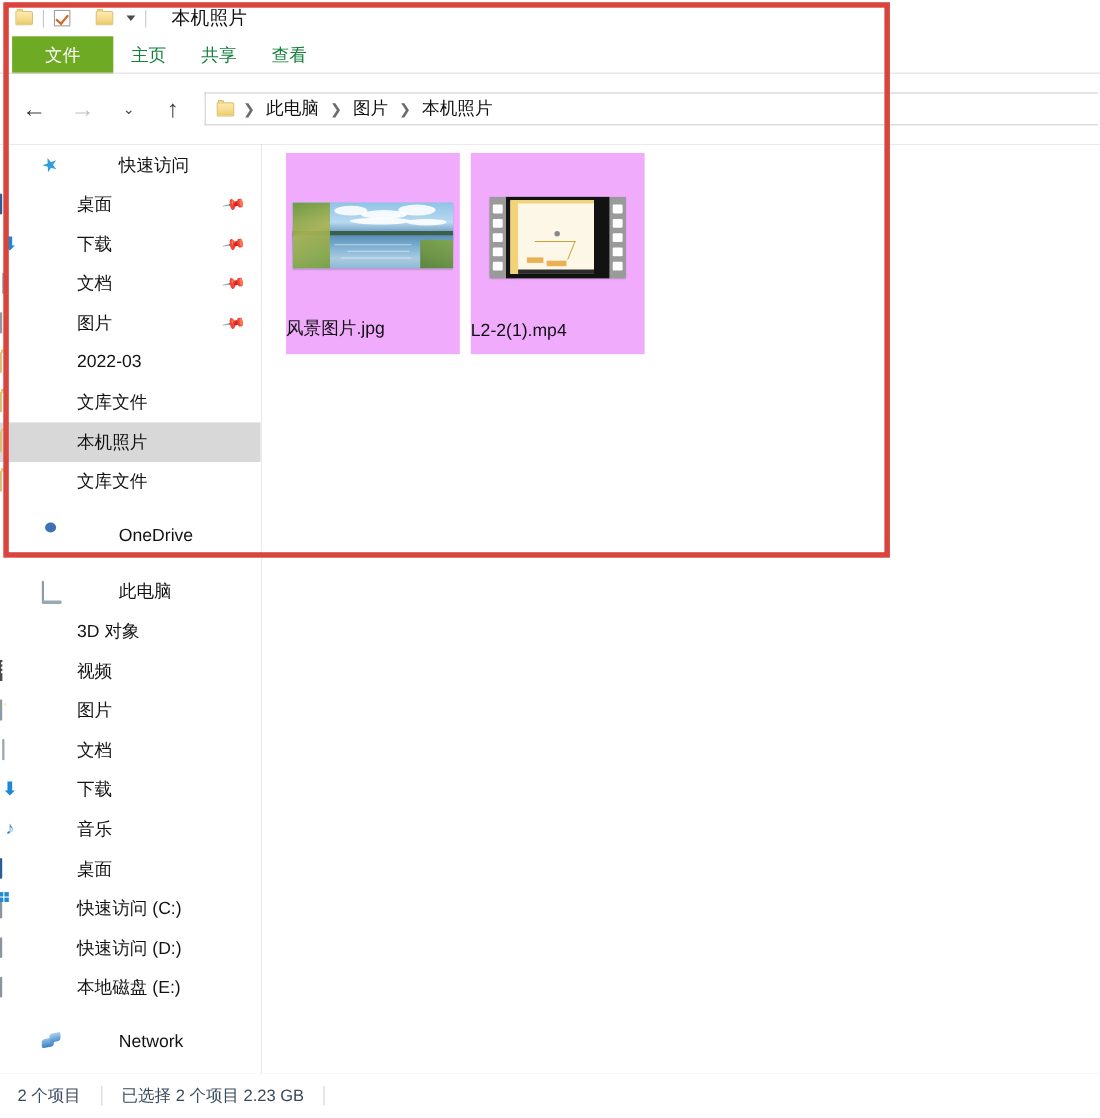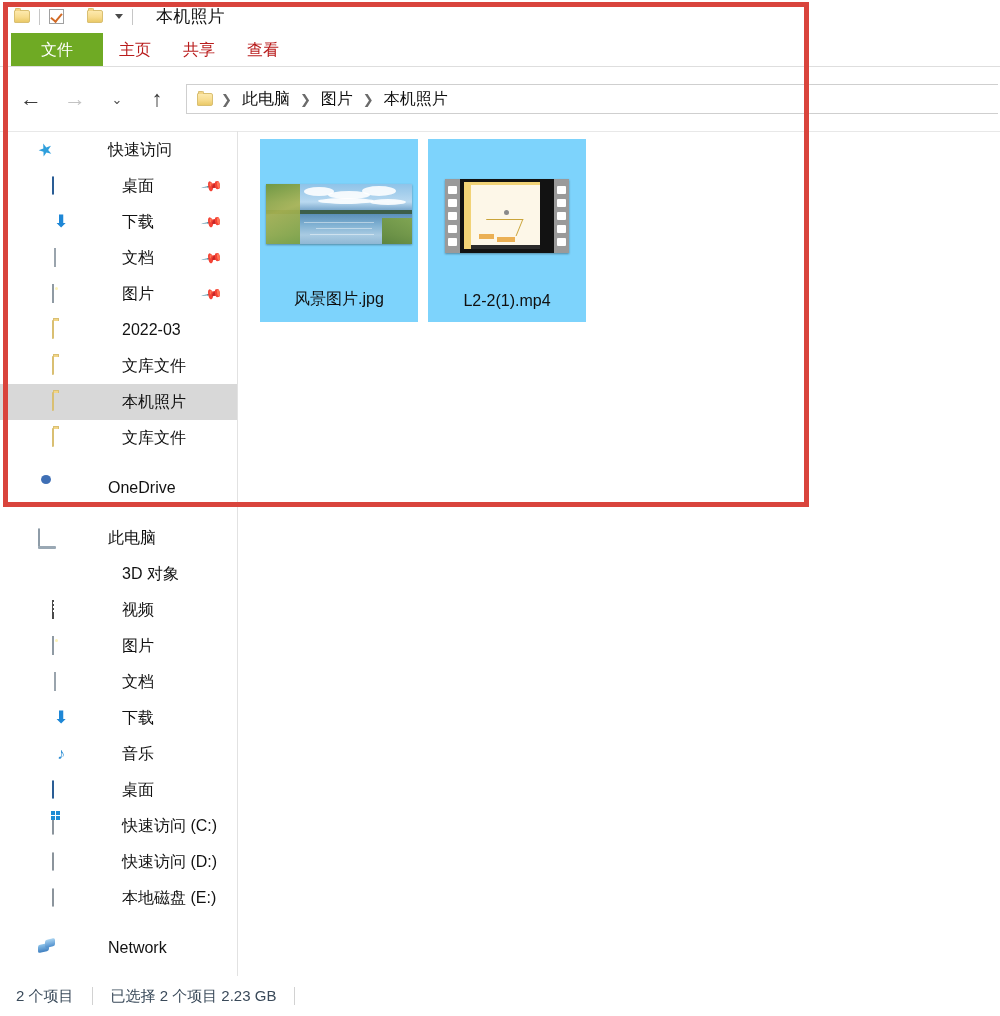--- a/index.html
+++ b/index.html
@@ -93,21 +93,21 @@
     width: 1000px; height: 34px;
     background: #ffffff;
     display: flex;
     align-items: stretch;
   }
   .tab {
     display: flex;
     align-items: center;
     justify-content: center;
     font-size: 16px;
-    color: #b91c1c;
+    color: #15803d;
     padding: 0 16px;
     cursor: default;
   }
   .tab.file {
     background: #6faa24;
     color: #ffffff;
     margin-left: 11px;
     min-width: 60px;
   }
   .ribbon-underline {
@@ -196,21 +196,21 @@
   }
   .nav-row.selected { background: #d8d8d8; }
   .nav-row .ico {
     width: 18px; height: 18px;
     margin-right: 9px;
     flex: none;
     position: relative;
   }
   .nav-row .lbl { white-space: nowrap; margin-left: 43px; }
   .indent-0 { padding-left: 38px; }
-  .indent-1 { padding-left: 52px; }
+  .indent-1 { }
   .pin {
     position: absolute;
     right: 16px;
     top: 11px;
     color: #8d8d8d;
     font-size: 14px;
     line-height: 1;
     transform: rotate(35deg);
   }
   .nav-gap { height: 14px; }
@@ -408,24 +408,24 @@
   .filearea {
     position: absolute;
     left: 238px; top: 132px;
     width: 762px; height: 844px;
     background: #ffffff;
   }
   .file-tile {
     position: absolute;
     width: 158px;
     height: 183px;
-    background: #7dd3fc;
+    background: #f0abfc;
     display: flex;
     flex-direction: column;
-    align-items: center;
+    align-items: flex-start;
     cursor: default;
   }
   .tile-thumb {
     flex: 1;
     width: 100%;
     display: flex;
     align-items: center;
     justify-content: center;
   }
   .tile-name {

